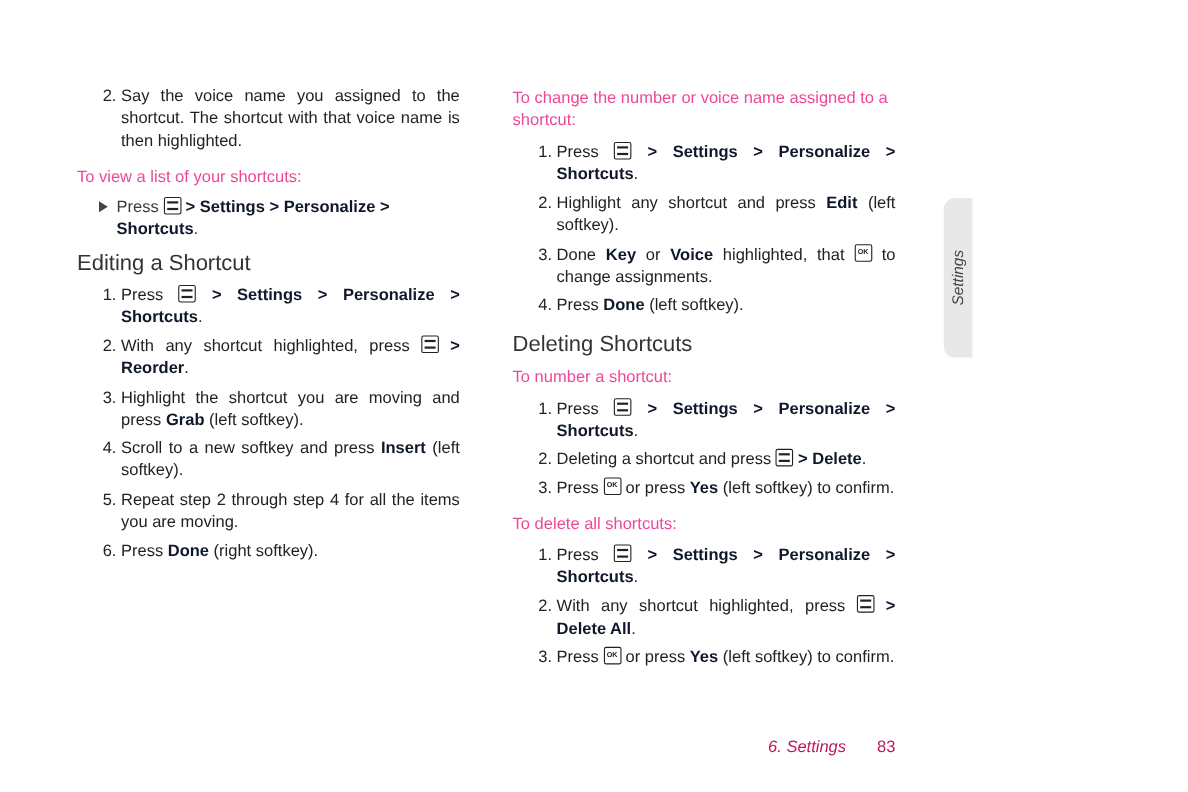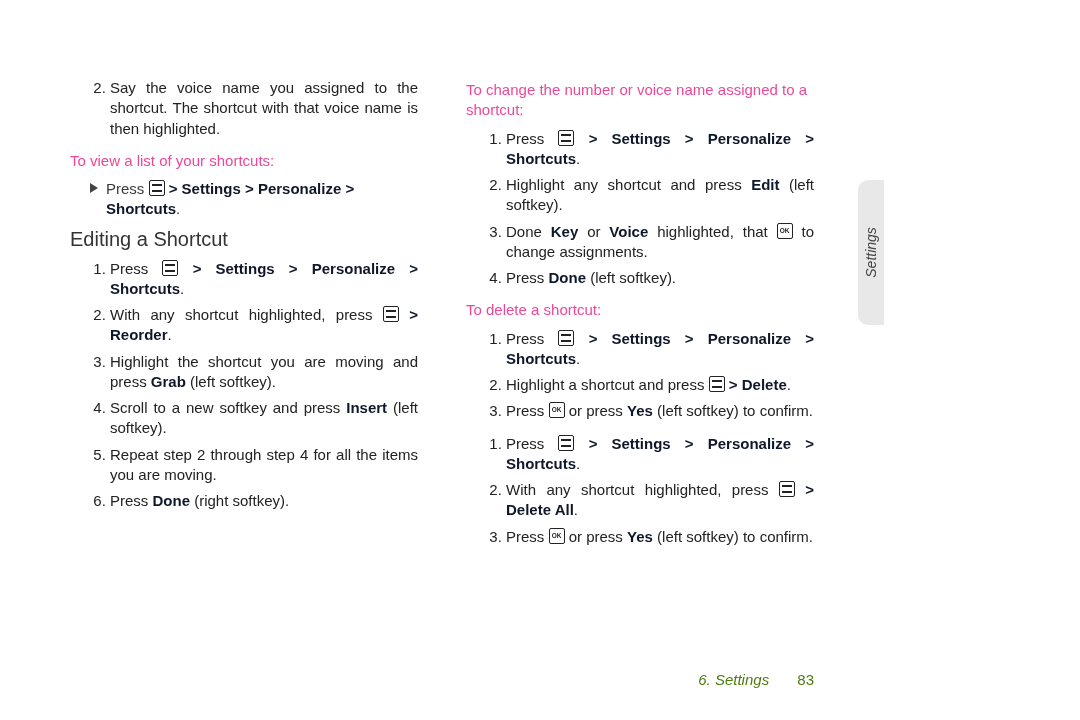--- a/index.html
+++ b/index.html
@@ -119,21 +119,21 @@
     font-style: italic;
     color: #444;
     font-size: 14px;
     white-space: nowrap;
   }
   .footer {
     position: absolute;
     right: 70px;
     bottom: 30px;
     font-style: italic;
-    color: #4d7c0f;
+    color: #be185d;
     font-size: 15px;
   }
   .footer .pn {
     font-style: normal;
     margin-left: 24px;
   }
 </style>
 </head>
 <body>
 
@@ -215,43 +215,45 @@
           <span class="iconkey ok"></span>
           <span> to change assignments.</span>
         </li>
         <li>
           <span>Press </span>
           <b>Done</b>
           <span> (left softkey).</span>
         </li>
       </ol>
 
-
-      <p class="lead">To delete a shortcut:</p>
-
-      <ol>
-        <li>
-          <span>Press </span>
-          <span class="iconkey menu"></span>
-          <b> &gt; Settings &gt; Personalize &gt; Shortcuts</b><span>.</span>
-        </li>
-        <li>
-          <span>Highlight a shortcut and press </span>
+      <h2 class="section-title">Deleting Shortcuts</h2>
+
+      <p class="lead">To number a shortcut:</p>
+
+      <ol>
+        <li>
+          <span>Press </span>
+          <span class="iconkey menu"></span>
+          <b> &gt; Settings &gt; Personalize &gt; Shortcuts</b><span>.</span>
+        </li>
+        <li>
+          <span>Deleting a shortcut and press </span>
           <span class="iconkey menu"></span>
           <b> &gt; Delete</b><span>.</span>
         </li>
         <li>
           <span>Press </span>
           <span class="iconkey ok"></span>
           <span> or press </span>
           <b>Yes</b>
           <span> (left softkey) to confirm.</span>
         </li>
       </ol>
 
+      <p class="lead">To delete all shortcuts:</p>
 
       <ol>
         <li>
           <span>Press </span>
           <span class="iconkey menu"></span>
           <b> &gt; Settings &gt; Personalize &gt; Shortcuts</b><span>.</span>
         </li>
         <li>
           <span>With any shortcut highlighted, press </span>
           <span class="iconkey menu"></span>

